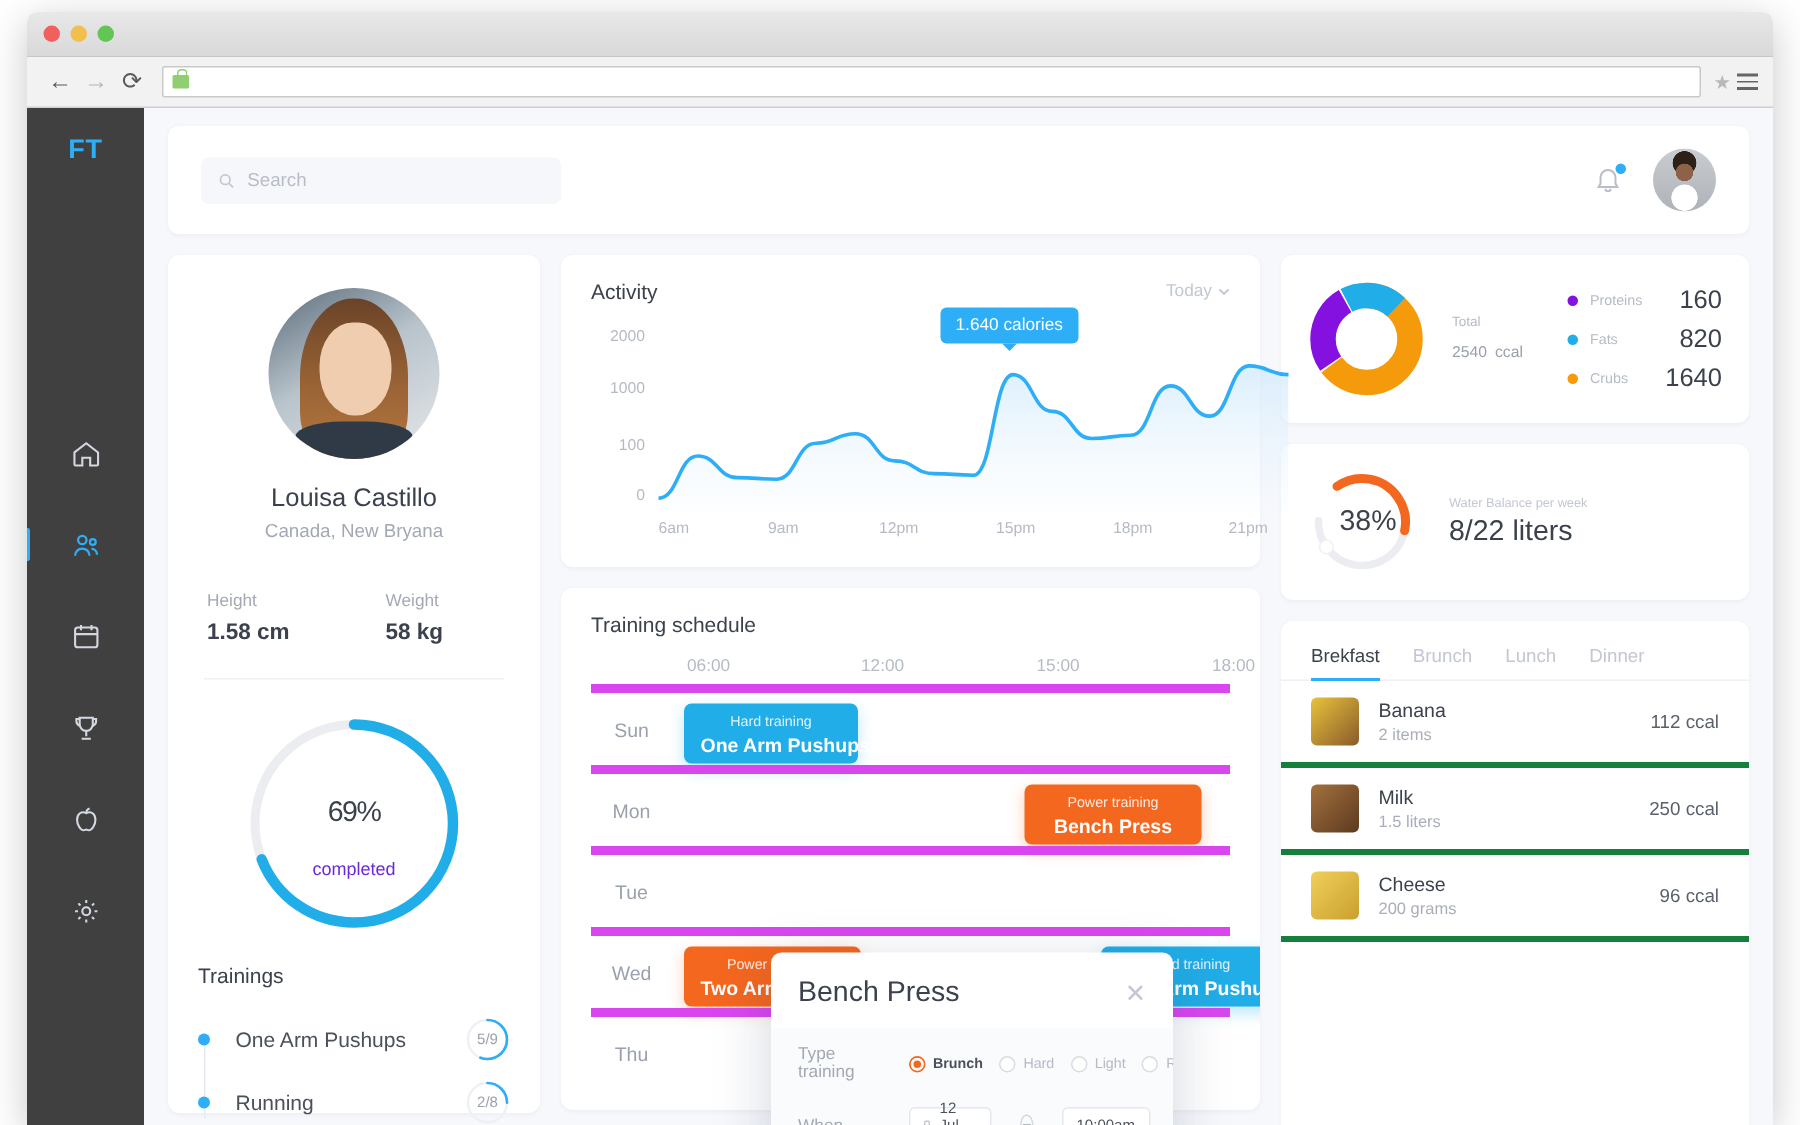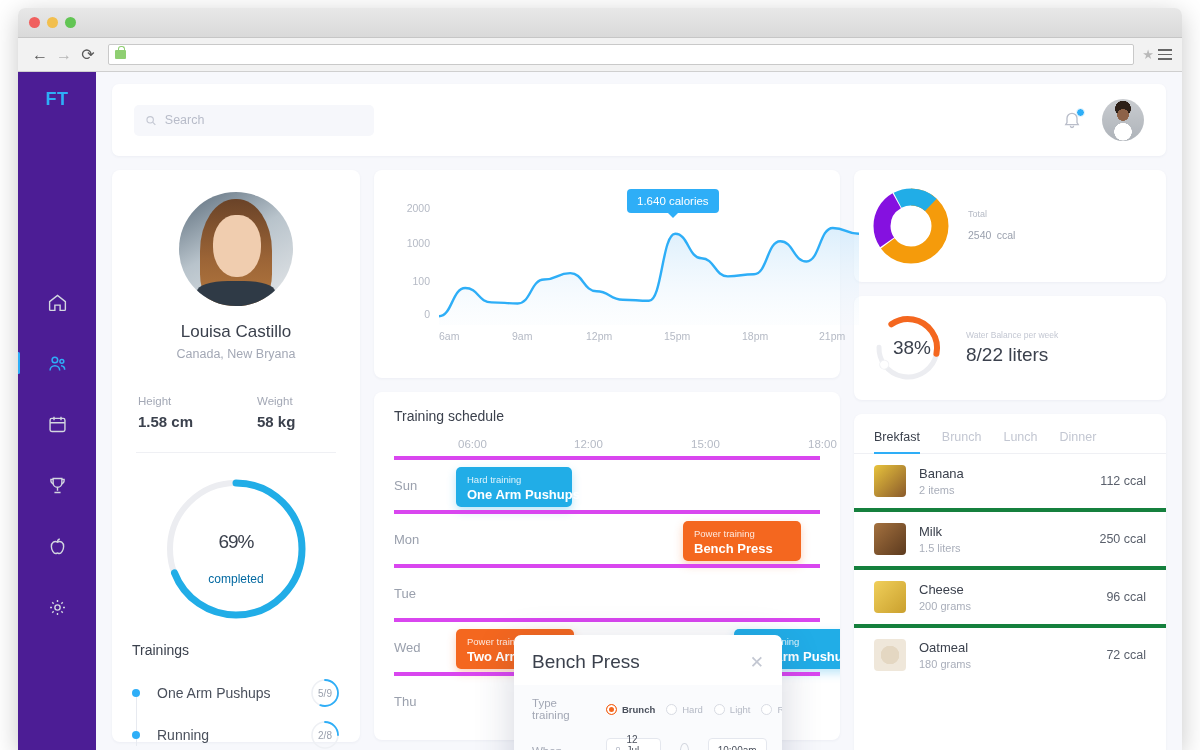--- a/index.html
+++ b/index.html
@@ -57,21 +57,21 @@
   .star { color:#b9b9b9; font-size:13px; margin-right:4px; }
   .hamburger { display:flex; flex-direction:column; gap:2.5px; }
   .hamburger i { display:block; width:14px; height:1.8px; background:#666; }
 
   
   .app {
     position: relative; height: 678px;
     background: #f7f8fc; display: flex;
   }
   .sidebar {
-    width: 78px; background: #4c1d95; flex-shrink: 0;
+    width: 78px; background: #404040; flex-shrink: 0;
     display: flex; flex-direction: column; align-items: center;
     position: relative;
   }
   .logo {
     margin-top: 17px; font-size: 18px; font-weight: bold;
     color: #2eaef7; letter-spacing: .5px;
   }
   .nav { margin-top: 175px; display: flex; flex-direction: column; gap: 27px; width:100%; align-items:center;}
   .navitem {
     width: 34px; height: 34px; display:flex; align-items:center; justify-content:center;
@@ -160,21 +160,21 @@
   .divider { height:1px; background:#eff0f4; margin: 22px 4px 0 4px; }
 
   .ringwrap { position: relative; width: 152px; height: 152px; margin: 20px auto 0; }
   .ringwrap svg { transform: rotate(-90deg); }
   .ringtext {
     position:absolute; inset:0; display:flex; flex-direction:column;
     align-items:center; justify-content:center;text-align:right;
   }
   .ringtext .big { font-size: 40px; color:#3b414d; font-weight: 300; letter-spacing:-1px;}
   .ringtext .big span { font-size: 19px; }
-  .ringtext .sub { font-size: 12px; color:#0369a1; margin-top: 15px; }
+  .ringtext .sub { font-size: 12px; color:#6d28d9; margin-top: 15px; }
 
   .trtitle { font-size: 14px; color:#3b414d; margin-top: 17px; }
   .trlist { margin-top: 14px; position: relative; }
   .trrow { display:flex; align-items:center; height: 42px; position:relative; }
   .trdot {
     width: 8px; height: 8px; border-radius:50%; background:#2eaef7;
     margin-right: 17px; flex-shrink:0; position:relative; z-index:1;
   }
   .trline {
     position:absolute; left:3.5px; top: 20px; bottom: 10px;
@@ -207,21 +207,21 @@
   .tooltip::after {
     content:""; position:absolute; left: 50%; bottom:-5px; margin-left:-5px;
     border: 5px solid transparent; border-top-color:#2eaef7; border-bottom:none;
   }
 
   
   .schedule { padding: 16px 20px 0 20px; height: 348px; overflow:hidden; position:relative;}
   .stitle { font-size: 14px; color:#3b414d; }
   .stimes { display:flex; margin: 14px 0 0 54px; position:relative; height: 18px; }
   .stime { position:absolute; font-size: 11.5px; color:#b5bac5; }
-  .srow { display:flex; align-items:center; height: 54px; border-top: 4px solid #d946ef; position:relative; }
+  .srow { display:flex; align-items:center; height: 54px; border-top: 6px solid #d946ef; position:relative;text-align:center; }
   .sday { width: 54px; font-size: 13px; color:#9aa0ad; }
   .evt {
     position:absolute; border-radius: 5px; padding: 7px 11px; color:#fff;
     top: 7px; height: 40px;
   }
   .evt .t1 { font-size: 9.5px; opacity:.85; }
   .evt .t2 { font-size: 13px; font-weight: bold; margin-top: 2px; white-space: nowrap; }
   .evt.blue { background:#21ade7; box-shadow: 0 4px 10px rgba(33,173,231,.3); }
   .evt.orange { background:#f4671f; box-shadow: 0 4px 10px rgba(244,103,31,.3); }
 
@@ -463,20 +463,29 @@
                 </svg>
                 <span>2/8</span>
               </span>
             </div>
           </div>
         </div>
 
         <div>
 
           <div class="card activity">
+            <div class="chead">
+              <div class="ctitle">Activity</div>
+              <div class="today">
+                <span>Today</span>
+                <svg width="8" height="5" viewBox="0 0 8 5" fill="none" stroke="#c3c7d2" stroke-width="1.2">
+                    <path d="M1 1l3 3 3-3"></path>
+                  </svg>
+              </div>
+            </div>
 
             <div class="chart">
               <div class="ylab" style="top:10px">2000</div>
               <div class="ylab" style="top:45px">1000</div>
               <div class="ylab" style="top:83px">100</div>
               <div class="ylab" style="top:116px">0</div>
 
               <svg id="area-chart" width="420" height="125" viewBox="0 0 420 125" style="position:absolute;left:45px;top:8px">
                 <defs>
                   <linearGradient id="ag" x1="0" y1="0" x2="0" y2="1">
@@ -553,20 +562,37 @@
               <svg width="78" height="78" viewBox="0 0 78 78">
                 <circle cx="39" cy="39" r="29" fill="none" stroke="#f59b0b" stroke-width="17" stroke-dasharray="117.9 64.3" stroke-dashoffset="0"></circle>
                 <circle cx="39" cy="39" r="29" fill="none" stroke="#8511e0" stroke-width="17" stroke-dasharray="48 134.2" stroke-dashoffset="-119"></circle>
                 <circle cx="39" cy="39" r="29" fill="none" stroke="#21ade7" stroke-width="17" stroke-dasharray="36 146.2" stroke-dashoffset="-168"></circle>
               </svg>
             </div>
             <div class="total">
               <div class="lbl">Total</div>
               <div class="val"><span>2540</span> <span>ccal</span></div>
             </div>
+            <div class="legend">
+              <div class="lrow">
+                <span class="ldot" style="background:#8511e0"></span>
+                <span class="lname">Proteins</span>
+                <span class="lval">160</span>
+              </div>
+              <div class="lrow">
+                <span class="ldot" style="background:#21ade7"></span>
+                <span class="lname">Fats</span>
+                <span class="lval">820</span>
+              </div>
+              <div class="lrow">
+                <span class="ldot" style="background:#f59b0b"></span>
+                <span class="lname">Crubs</span>
+                <span class="lval">1640</span>
+              </div>
+            </div>
           </div>
 
           <div class="card water" style="margin-top:14px">
             <div class="wring">
               <svg width="72" height="72" viewBox="0 0 72 72">
                 <circle cx="36" cy="36" r="29" fill="none" stroke="#ecedf1" stroke-width="5" stroke-dasharray="155 228" stroke-linecap="round"></circle>
                 <circle cx="36" cy="36" r="29" fill="none" stroke="#f4671f" stroke-width="6" stroke-dasharray="69 228" stroke-linecap="round"></circle>
                 <circle cx="36" cy="7" r="4.5" fill="#fff" stroke="#f0f1f4" stroke-width="1"></circle>
               </svg>
               <div class="wpct">38%</div>
@@ -606,28 +632,20 @@
             <div class="mrow">
               <div class="mimg" style="background:linear-gradient(135deg,#f0cf5a,#caa02e)"></div>
               <div class="mtext">
                 <div class="mname">Cheese</div>
                 <div class="mqty">200 grams</div>
               </div>
               <div class="mcal">96 ccal</div>
             </div>
 
 
-            <div class="mrow" style="border-bottom:none">
-              <div class="mimg" style="background:radial-gradient(circle at 50% 50%,#e4d7c2 40%,#efe7da 42%)"></div>
-              <div class="mtext">
-                <div class="mname">Oatmeal</div>
-                <div class="mqty">180 grams</div>
-              </div>
-              <div class="mcal">72 ccal</div>
-            </div>
           </div>
 
         </div>
       </div>
     </div>
 
     <div class="modal">
       <div class="mhead">
         <div class="mtitle">Bench Press</div>
         <div class="mclose">✕</div>

